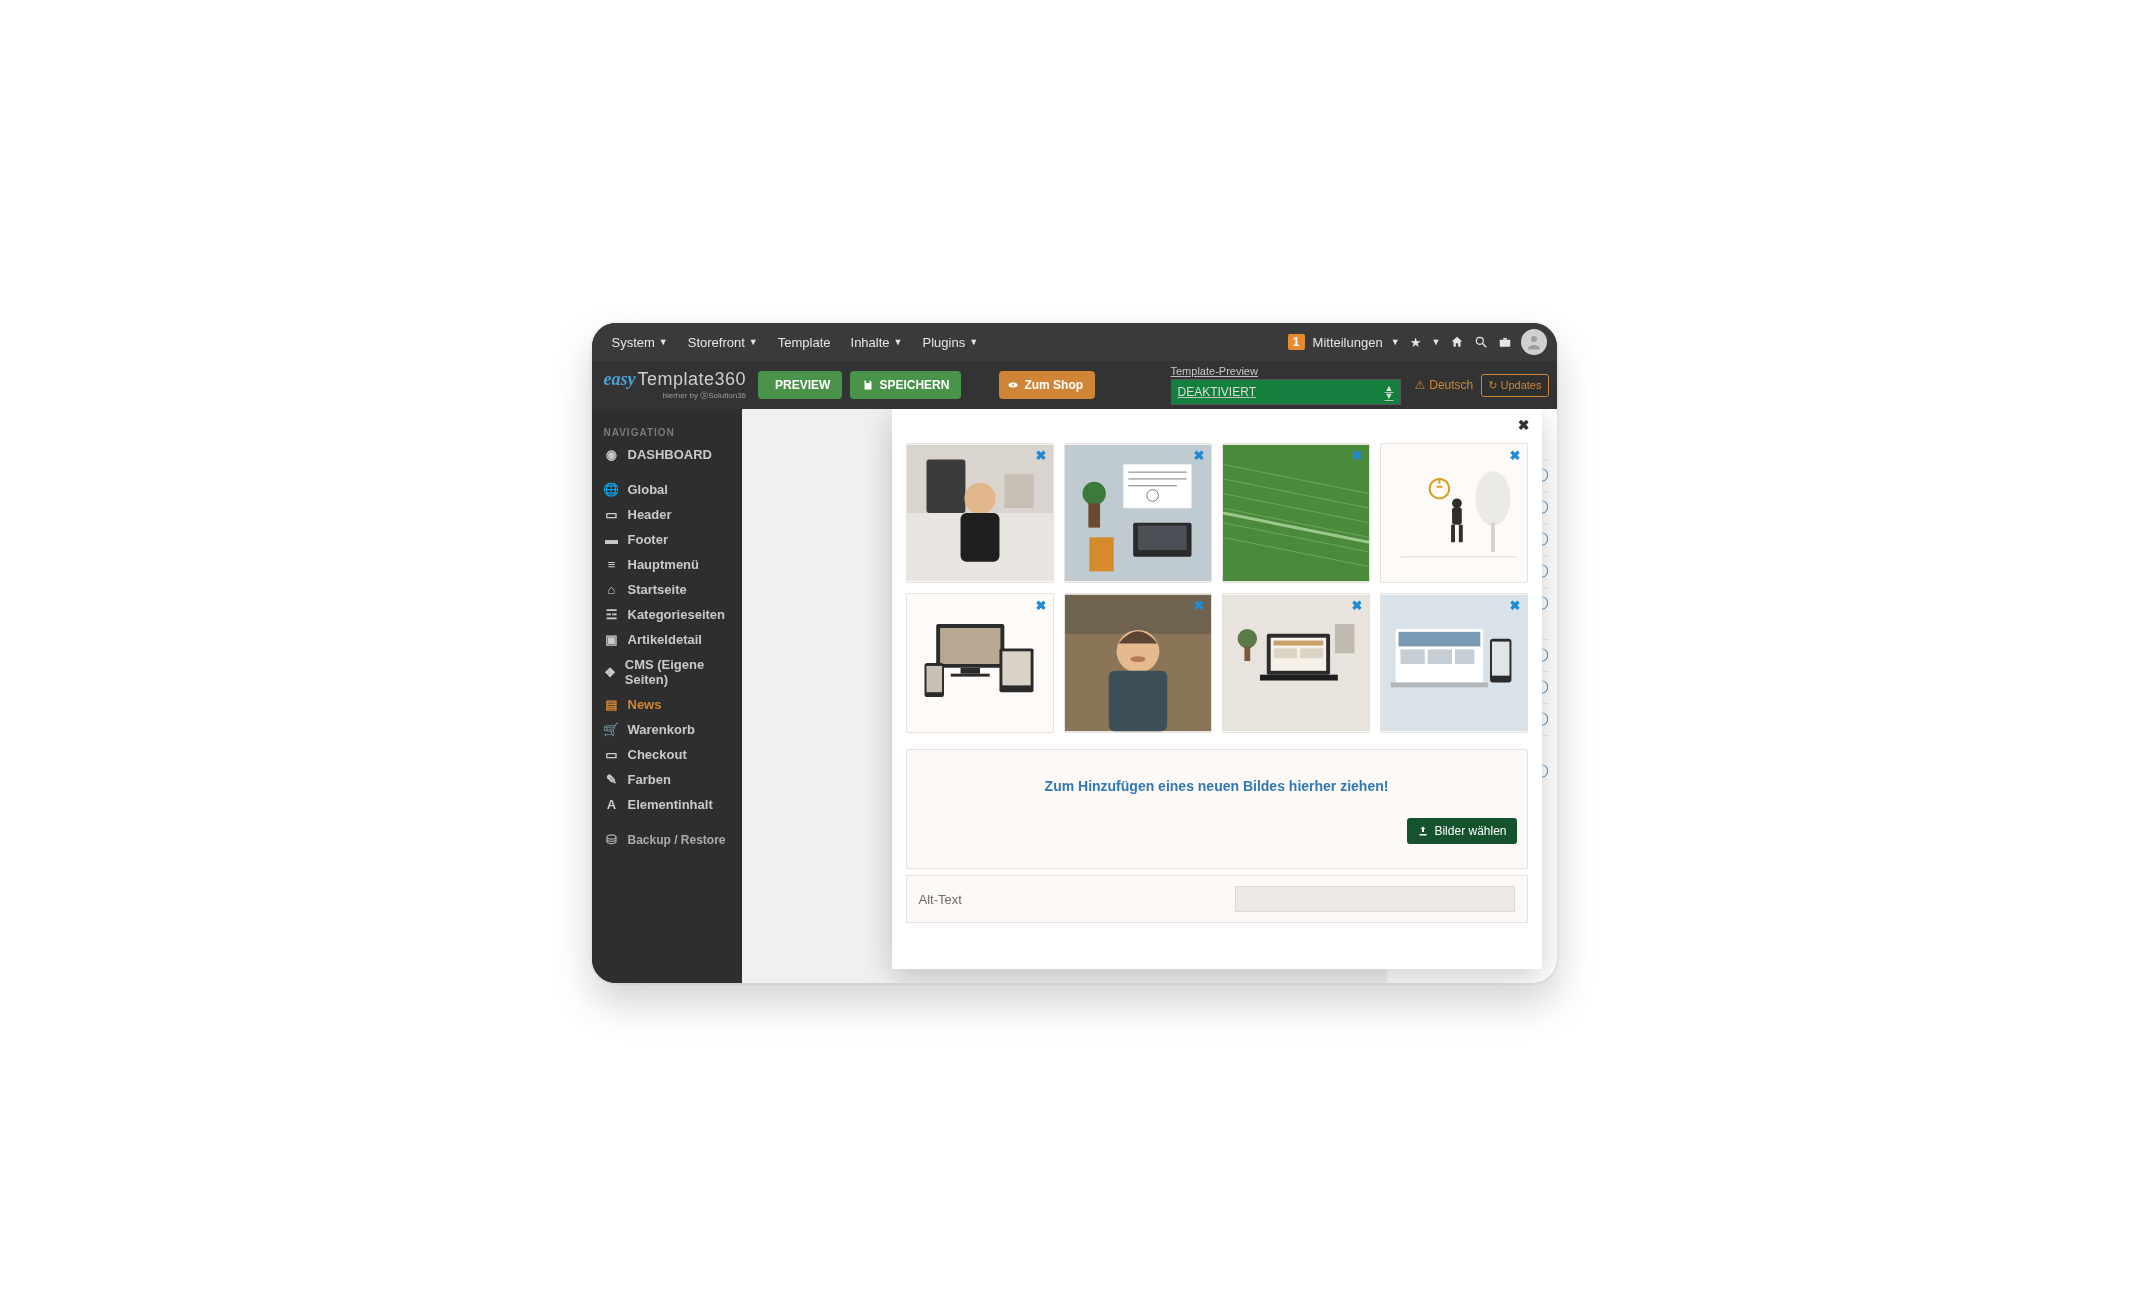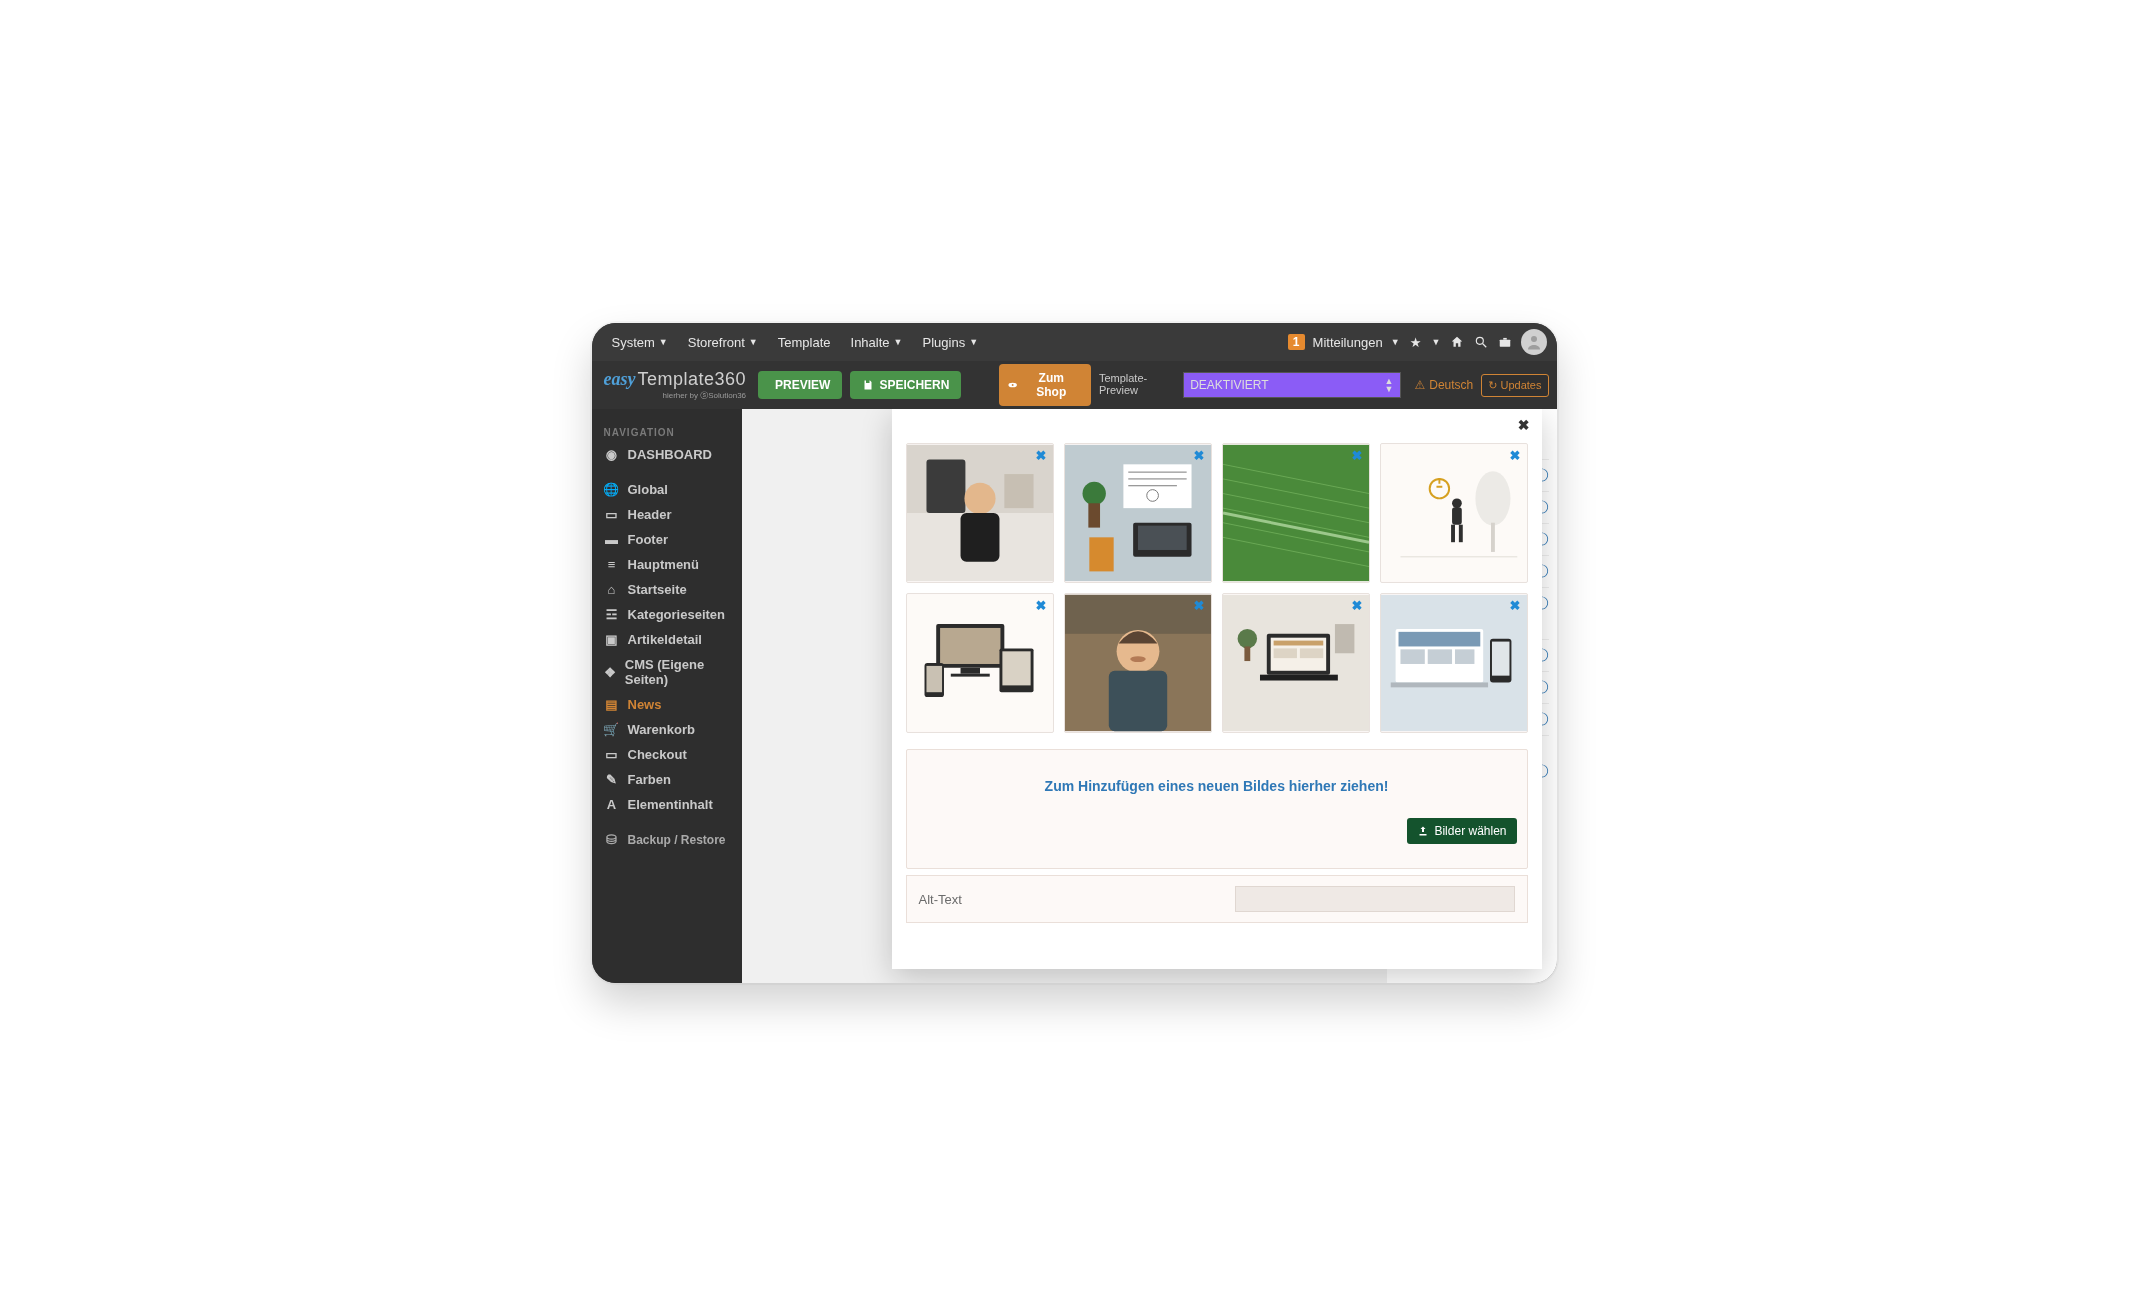--- a/index.html
+++ b/index.html
@@ -50,23 +50,23 @@
     position: relative;
   }
   .logo { display:flex; flex-direction:column; align-items:flex-start; padding-left:4px; padding-right:4px; }
   .logo-main { font-family: cursive; color:#4fa0d9; font-size:18px; display:flex; align-items:baseline; }
   .logo-main .easy { font-style:italic; font-weight:700; margin-right:2px; }
   .logo-main .tpl { font-family: "Helvetica Neue", Arial, sans-serif; color:#cfcfcf; font-weight:300; letter-spacing:0.5px; }
   .logo-sub { color:#9b9b9b; font-size:8px; align-self:flex-end; }
   .btn { border:none; border-radius:4px; padding:7px 12px; font-size:12px; font-weight:600; cursor:pointer; display:flex; align-items:center; gap:5px; }
   .btn-green { background:#4a934a; color:#fff; }
   .btn-orange { background:#d08435; color:#fff; }
-  .subbar .preview-col { display:flex; flex-direction:row; gap:2px; font-size:11px; color:#c0c0c0; margin-left:auto; }
+  .subbar .preview-col { display:flex; flex-direction:column; gap:2px; font-size:11px; color:#c0c0c0; margin-left:auto;text-decoration:underline; }
   .preview-col label { font-size:11px; color:#c9c9c9; }
-  .preview-select { width:230px; background:#8b5cf6; border:1px solid #555; color:#ddd; padding:4px 6px; font-size:12px; display:flex; justify-content:space-between; align-items:center; }
+  .preview-select { width:230px; background:#15803d; border:1px solid #555; color:#ddd; padding:4px 6px; font-size:12px; display:flex; justify-content:space-between; align-items:center; }
   .lang { color:#d08435; font-size:12px; margin-left:6px; display:flex; align-items:center; gap:4px; }
   .updates-btn { background:#2f2f2f; border:1px solid #d08435; color:#d08435; font-size:11px; padding:4px 6px; border-radius:3px; display:flex; align-items:center; gap:3px; }
   
   .app-body { display:flex; height: calc(100% - 38px - 48px); }
   .sidebar {
     width: 150px;
     background: #2e2e2e;
     color: #c9c9c9;
     padding-top: 10px;
     font-size: 13px;

